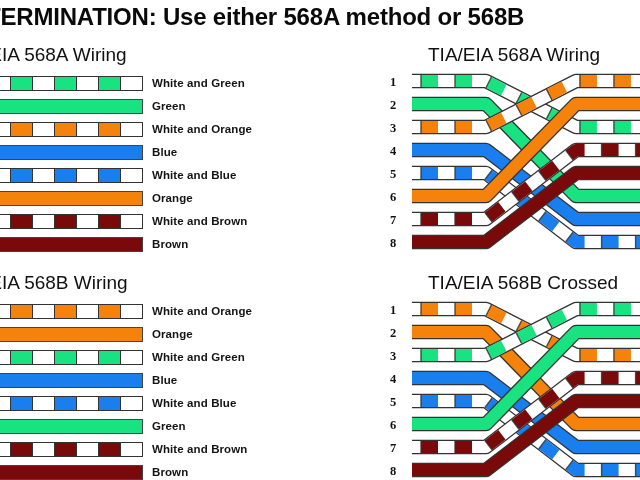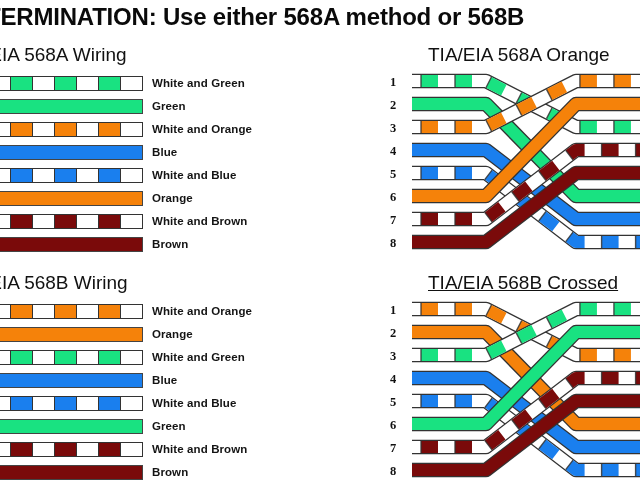--- a/index.html
+++ b/index.html
@@ -12,21 +12,21 @@
   .title{position:absolute;left:-14px;top:1px;width:680px;height:32px;
          font-size:24px;font-weight:bold;letter-spacing:-0.2px;
          white-space:nowrap;color:#0a0a0a;line-height:32px;}
 
   
   .sec-head{position:absolute;font-size:19px;font-weight:normal;color:#111;
             white-space:nowrap;line-height:22px;letter-spacing:0px;}
   .sec-a-left{left:-16px;top:44px;}
   .sec-b-left{left:-16px;top:272px;}
   .sec-a-right{left:428px;top:44px;}
-  .sec-b-right{left:428px;top:272px;text-decoration:underline;}
+  .sec-b-right{left:428px;top:272px;}
 
   
   .legend{position:absolute;left:0;}
   .legend.a{top:74px;}
   .legend.b{top:302px;}
   .lrow{position:relative;height:23px;}
   .swatch{position:absolute;left:-12px;top:2px;width:155px;height:15px;
           border:1.6px solid #333;box-sizing:border-box;background:#fff;
           display:flex;overflow:hidden;}
   .swatch .seg{flex:1 1 0;border-right:1.5px solid #333;box-sizing:border-box;}
@@ -47,21 +47,21 @@
 </style>
 </head>
 <body>
 
 <div id="stage">
 
   <div class="title">TERMINATION: Use  either 568A method or 568B</div>
 
   <div class="sec-head sec-a-left">/EIA 568A Wiring</div>
   <div class="sec-head sec-b-left">/EIA 568B Wiring</div>
-  <div class="sec-head sec-a-right">TIA/EIA 568A Orange</div>
+  <div class="sec-head sec-a-right">TIA/EIA 568A Wiring</div>
   <div class="sec-head sec-b-right">TIA/EIA 568B Crossed</div>
 
   <div class="legend a" id="legend-a">
       <div class="lrow">
         <div class="swatch">
           <div class="seg" style="background: rgb(255, 255, 255);"></div>
           <div class="seg" style="background: rgb(25, 226, 129);"></div>
           <div class="seg" style="background: rgb(255, 255, 255);"></div>
           <div class="seg" style="background: rgb(25, 226, 129);"></div>
           <div class="seg" style="background: rgb(255, 255, 255);"></div>

